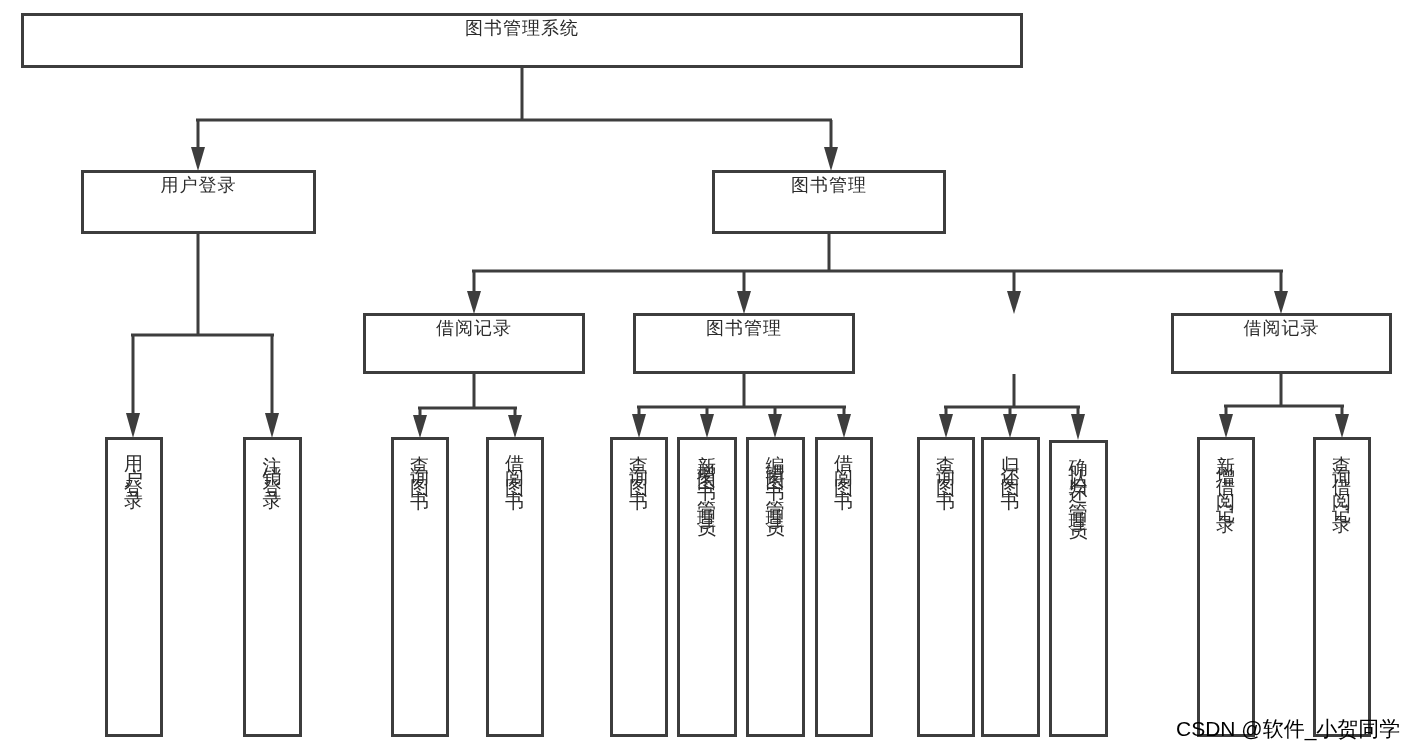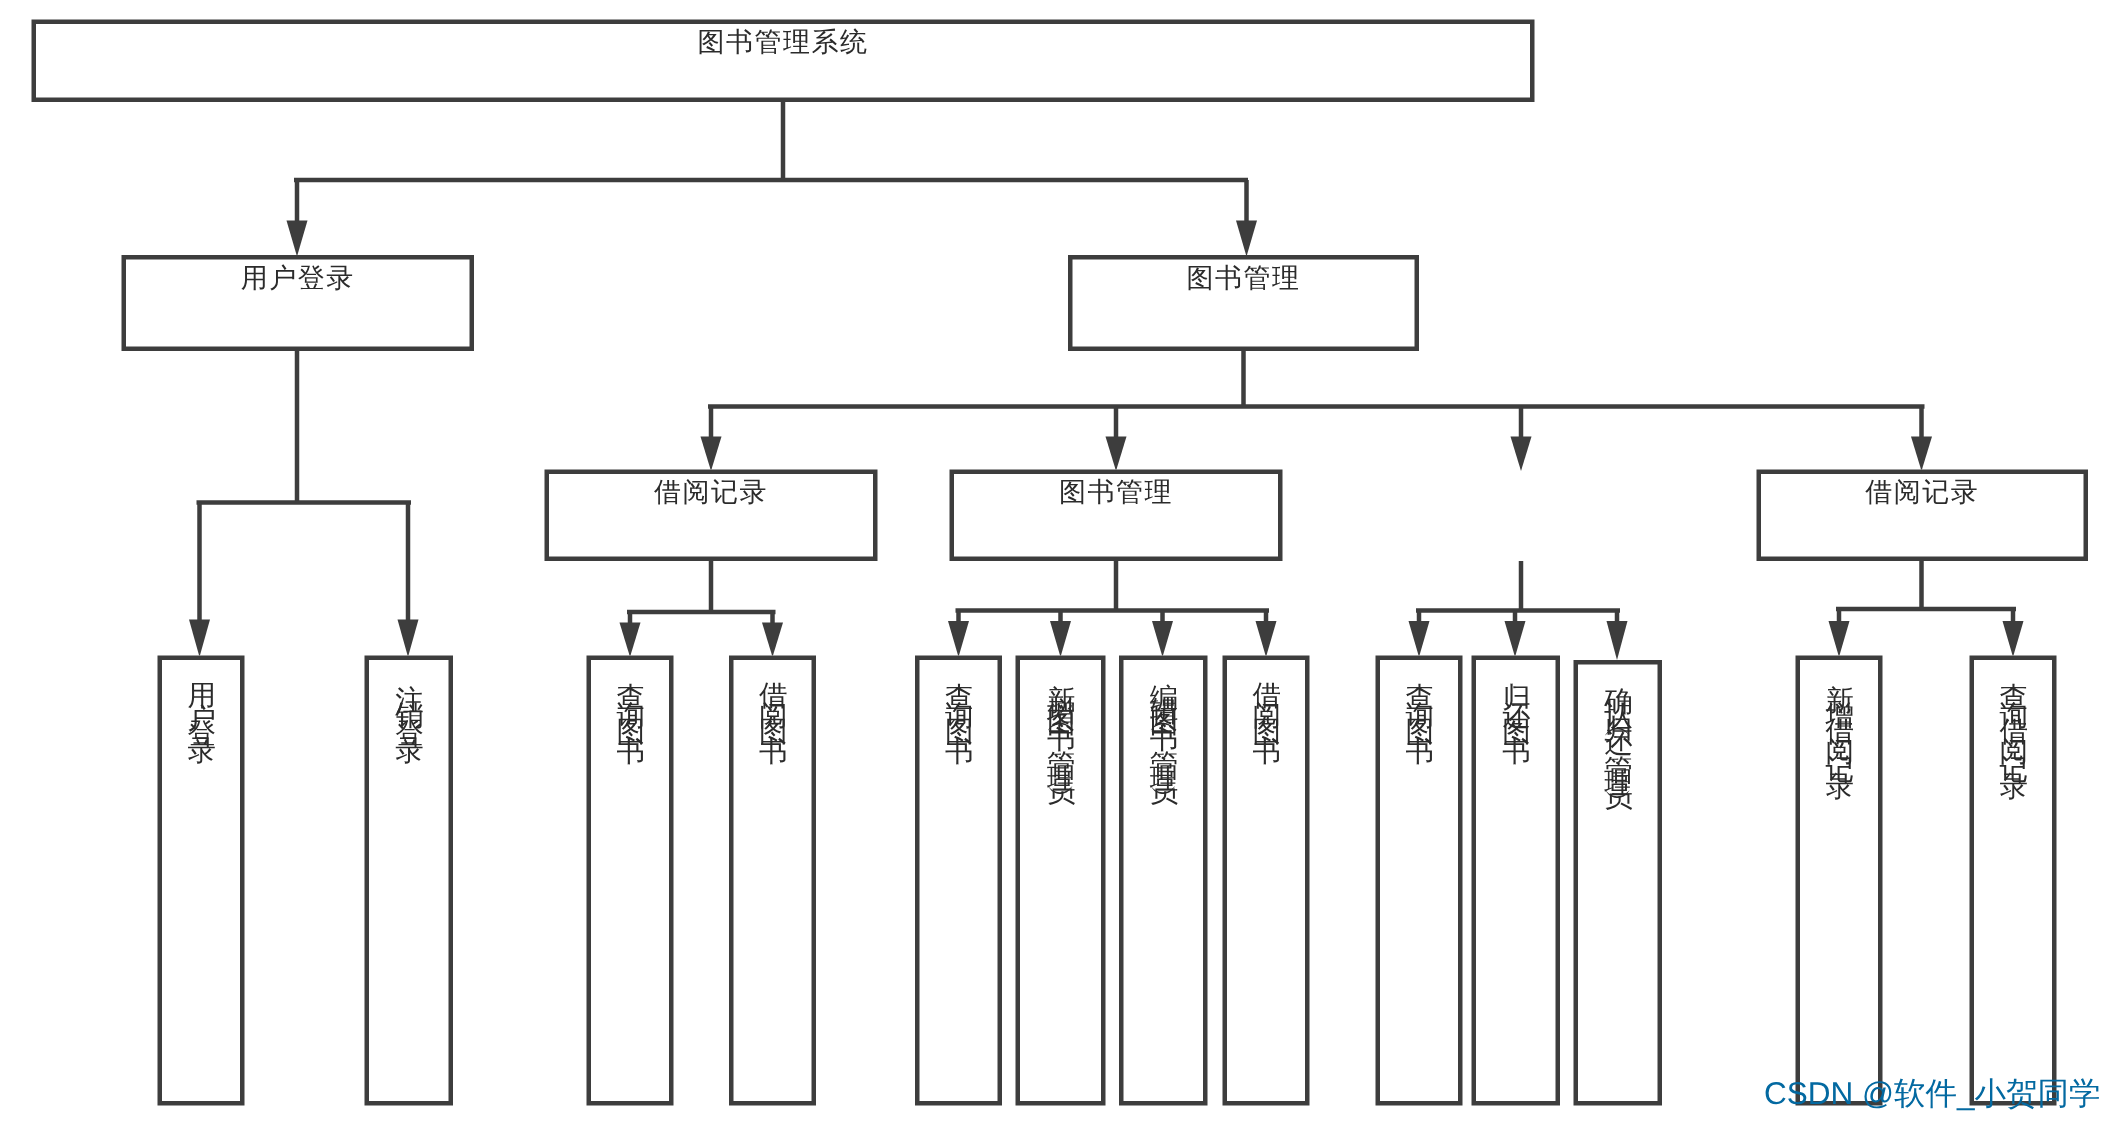--- a/index.html
+++ b/index.html
@@ -44,21 +44,21 @@
   }
   .node.v.dense span {
     letter-spacing: 9px;
   }
   .watermark {
     position: absolute;
     left: 1176px;
     top: 715px;
     width: 229px;
     font-size: 21px;
-    color: #0369a1;
+    color: #000000;
     white-space: nowrap;
     z-index: 3;
   }
 </style>
 </head>
 <body>
 
 <div class="canvas">
 
   <svg class="wires" width="1405" height="747" viewBox="0 0 1405 747" stroke="#3d3d3d" stroke-width="3" fill="#3d3d3d">

